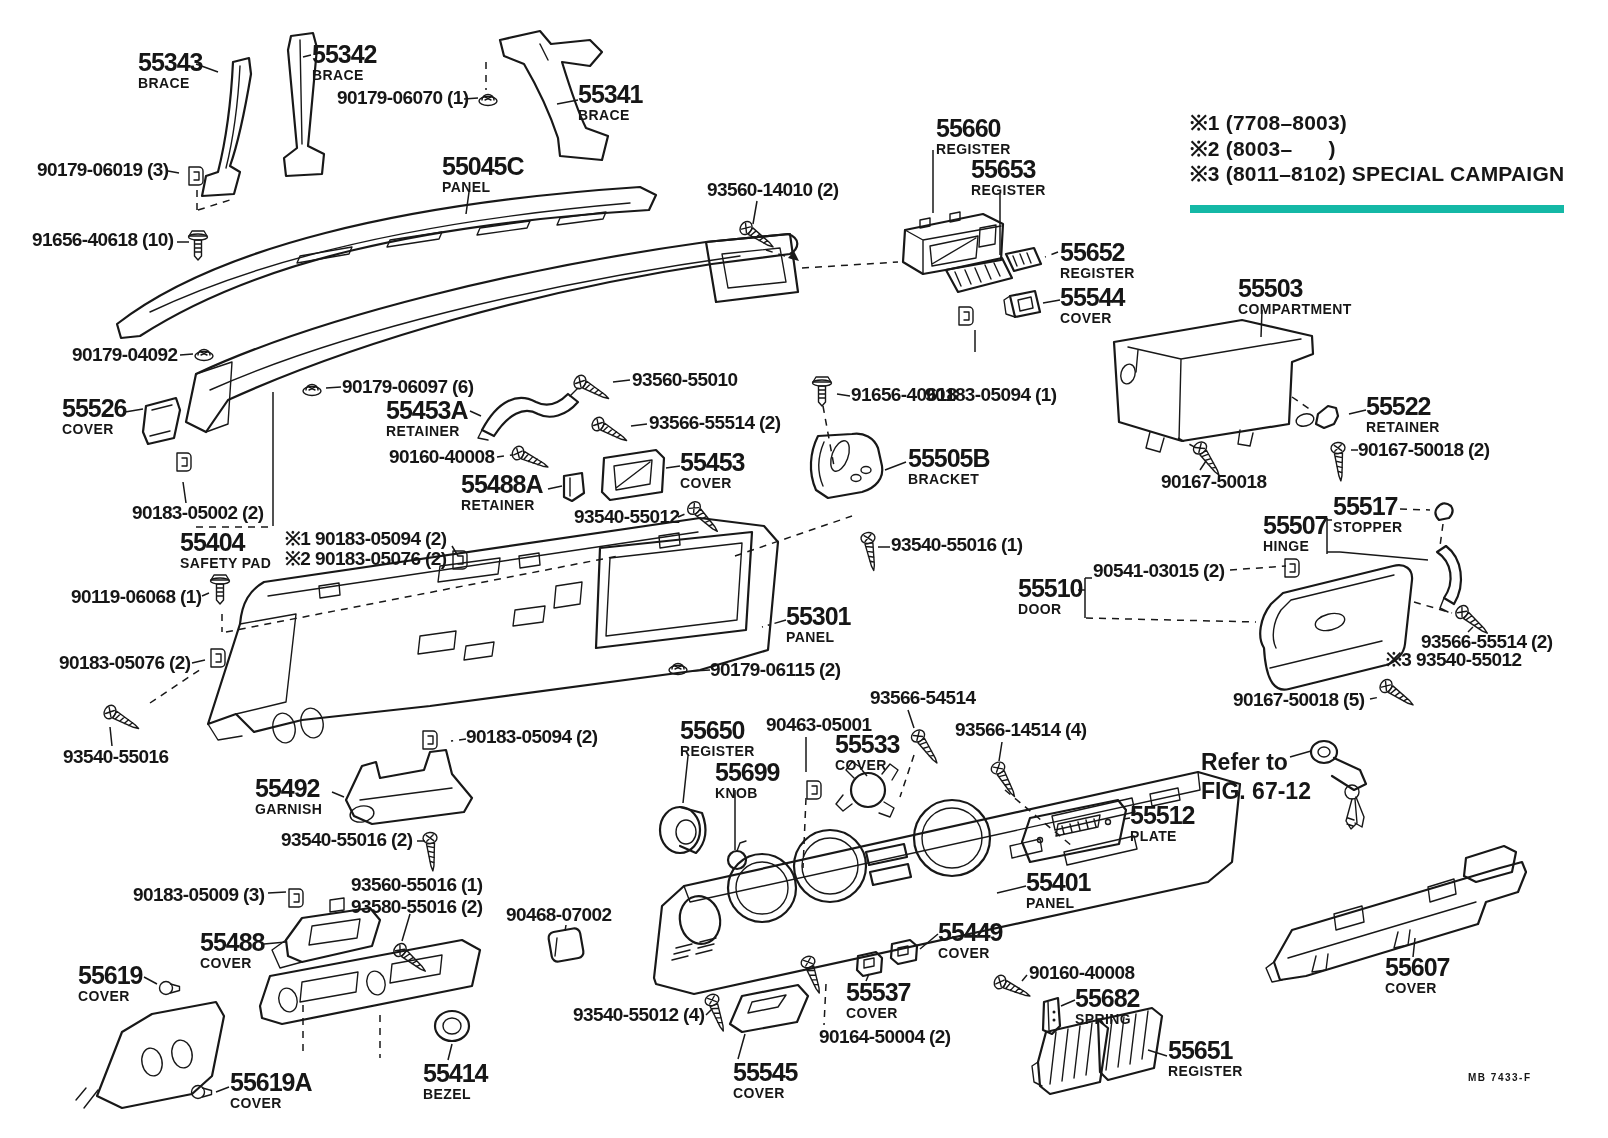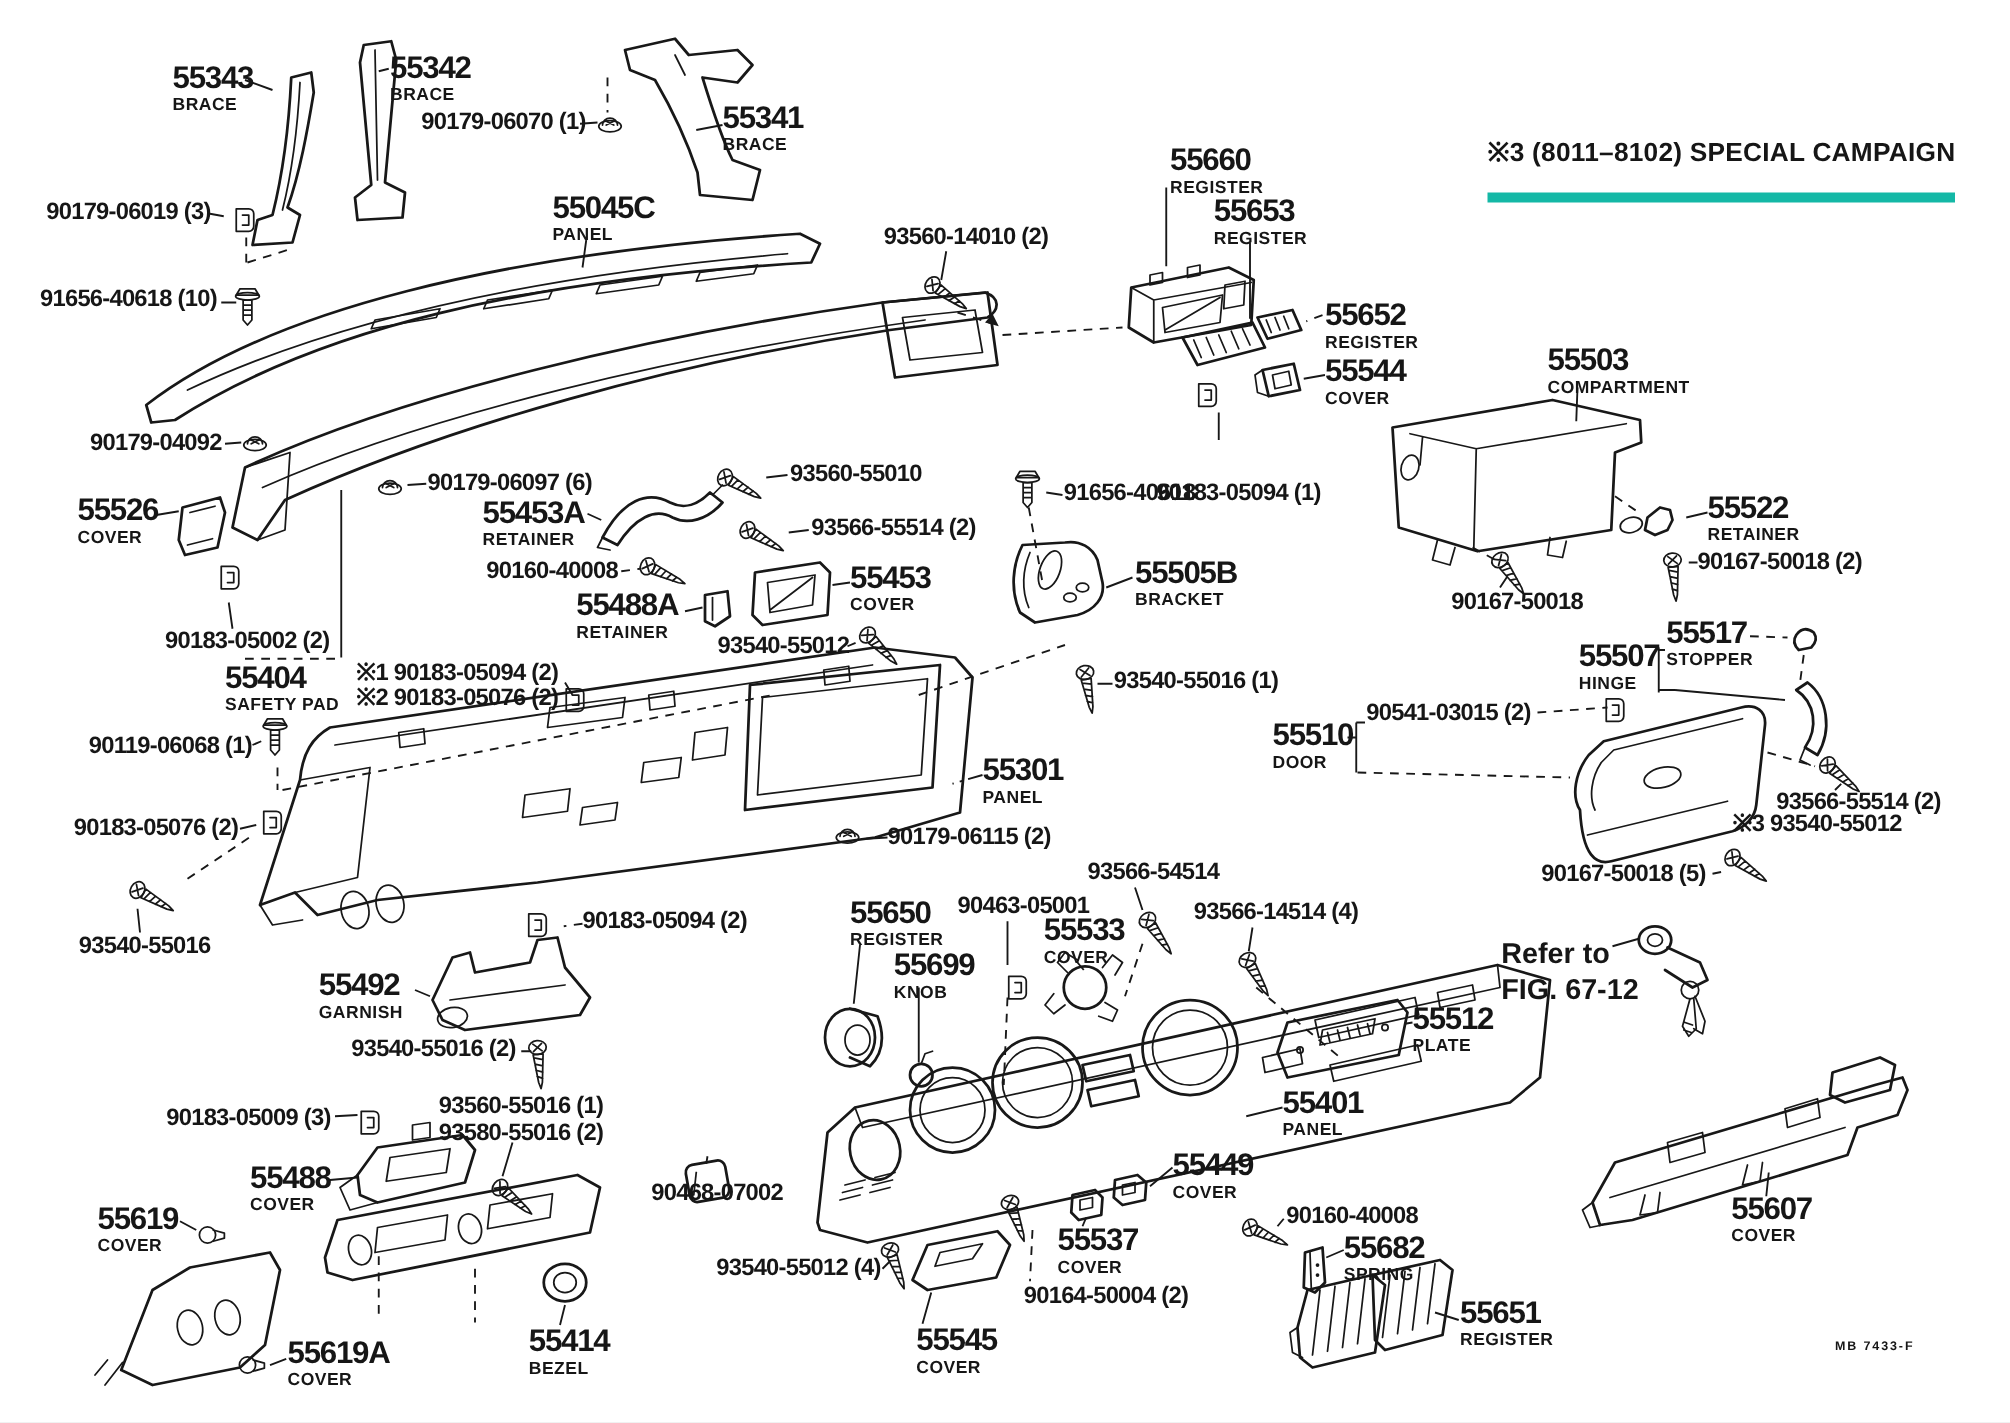--- a/index.html
+++ b/index.html
@@ -297,20 +297,22 @@
 
     <g>
       <path class="ld" d="M196,64 L218,72 M311,55 L303,57 M464,99 L478,98 M578,100 L557,104 M168,171 L179,173 M177,242 L189,242 M469,192 L466,214 M757,201 L753,224 M933,150 L933,213 M1000,194 L1000,255 M1060,300 L1043,303 M1262,310 L1261,337 M180,355 L193,354 M326,388 L341,387 M125,412 L143,409 M186,503 L183,482 M273,392 L273,526 M470,411 L481,416 M630,380 L613,382 M647,424 L631,426 M548,489 L562,486 M680,466 L666,468 M850,396 L837,394 M975,330 L975,352 M885,470 L906,462 M890,547 L878,547 M1200,470 L1206,461 M1366,410 L1349,414 M202,596 L209,593 M710,670 L693,671 M452,546 L458,556 M112,746 L110,727 M192,663 L205,660 M332,792 L344,797 M417,841 L425,841 M688,756 L683,803 M735,790 L735,850 M806,737 L806,772 M862,770 L867,776 M908,710 L914,728 M1002,742 L999,761 M1290,757 L1311,751 M1130,818 L1124,819 M1026,886 L997,893 M1085,578 L1085,618 M1078,590 L1085,590 M1085,578 L1092,578 M1327,518 L1327,554 M1327,552 L1340,552 M1340,552 L1428,560 M1327,520 L1332,520 M264,944 L286,942 M268,893 L286,892 M410,914 L402,941 M566,925 L565,931 M144,977 L157,984 M938,934 L920,949 M869,974 L866,981 M1027,975 L1022,981 M1075,1000 L1061,1006 M1167,1056 L1148,1050 M1415,938 L1413,957 M216,1092 L229,1087 M452,1044 L448,1060 M745,1034 L738,1059 M706,1015 L712,1009"></path>
       <path class="ld dsh" d="M486,62 L486,90 M197,190 L197,210 M198,210 L230,200 M766,250 L794,259 M802,268 L898,262 M196,527 L270,527 M678,517 L690,512 M497,457 L512,455 M823,406 L834,466 M735,556 L852,516 M222,614 L222,632 M226,632 L618,556 M150,703 L204,667 M466,739 L451,741 M1058,252 L1045,257 M1178,438 L1200,450 M1292,397 L1311,410 M1358,450 L1349,450 M1230,570 L1286,566 M1086,618 L1256,622 M1400,509 L1430,510 M1443,524 L1440,546 M1414,602 L1452,613 M1370,699 L1380,697 M1468,632 L1473,627 M914,755 L900,797 M1005,790 L1072,846 M806,798 L803,868 M303,1005 L303,1055 M380,1015 L380,1058 M826,984 L824,1025"></path>
       <path class="ld ddot" d="M786,620 L762,627"></path>
       <path class="ink" d="M799,261 l-11,-3 6,-7 Z"></path>
     </g>
   </svg>
 
   <div id="notes">
+    <div class="note">※1 (7708–8003)</div>
+    <div class="note">※2 (8003–&nbsp;&nbsp;&nbsp;&nbsp;&nbsp;&nbsp;)</div>
     <div class="note u">※3 (8011–8102) SPECIAL CAMPAIGN</div>
   </div>
 
   <div id="refnote">
     <div>Refer to</div>
     <div>FIG. 67-12</div>
   </div>
 
   <div id="plate">MB&nbsp;7433-F</div>
 
@@ -486,18 +488,18 @@
       <div class="lbl fast" style="left: 1233px; top: 690px;">90167-50018 (5)</div>
       <div class="lbl fast" style="left: 870px; top: 688px;">93566-54514</div>
       <div class="lbl fast" style="left: 63px; top: 747px;">93540-55016</div>
       <div class="lbl fast" style="left: 466px; top: 727px;">90183-05094 (2)</div>
       <div class="lbl fast" style="left: 766px; top: 715px;">90463-05001</div>
       <div class="lbl fast" style="left: 955px; top: 720px;">93566-14514 (4)</div>
       <div class="lbl fast" style="left: 281px; top: 830px;">93540-55016 (2)</div>
       <div class="lbl fast" style="left: 133px; top: 885px;">90183-05009 (3)</div>
       <div class="lbl fast" style="left: 351px; top: 875px;">93560-55016 (1)</div>
       <div class="lbl fast" style="left: 351px; top: 897px;">93580-55016 (2)</div>
-      <div class="lbl fast" style="left: 521px; top: 905px; margin-top: 40px;">90468-07002</div>
+      <div class="lbl fast" style="left: 506px; top: 905px;">90468-07002</div>
       <div class="lbl fast" style="left: 1029px; top: 963px;">90160-40008</div>
       <div class="lbl fast" style="left: 573px; top: 1005px;">93540-55012 (4)</div>
       <div class="lbl fast" style="left: 771px; top: 1027px; margin-left: 48px;">90164-50004 (2)</div>
     </div>
 </div>
 
 </body></html>

